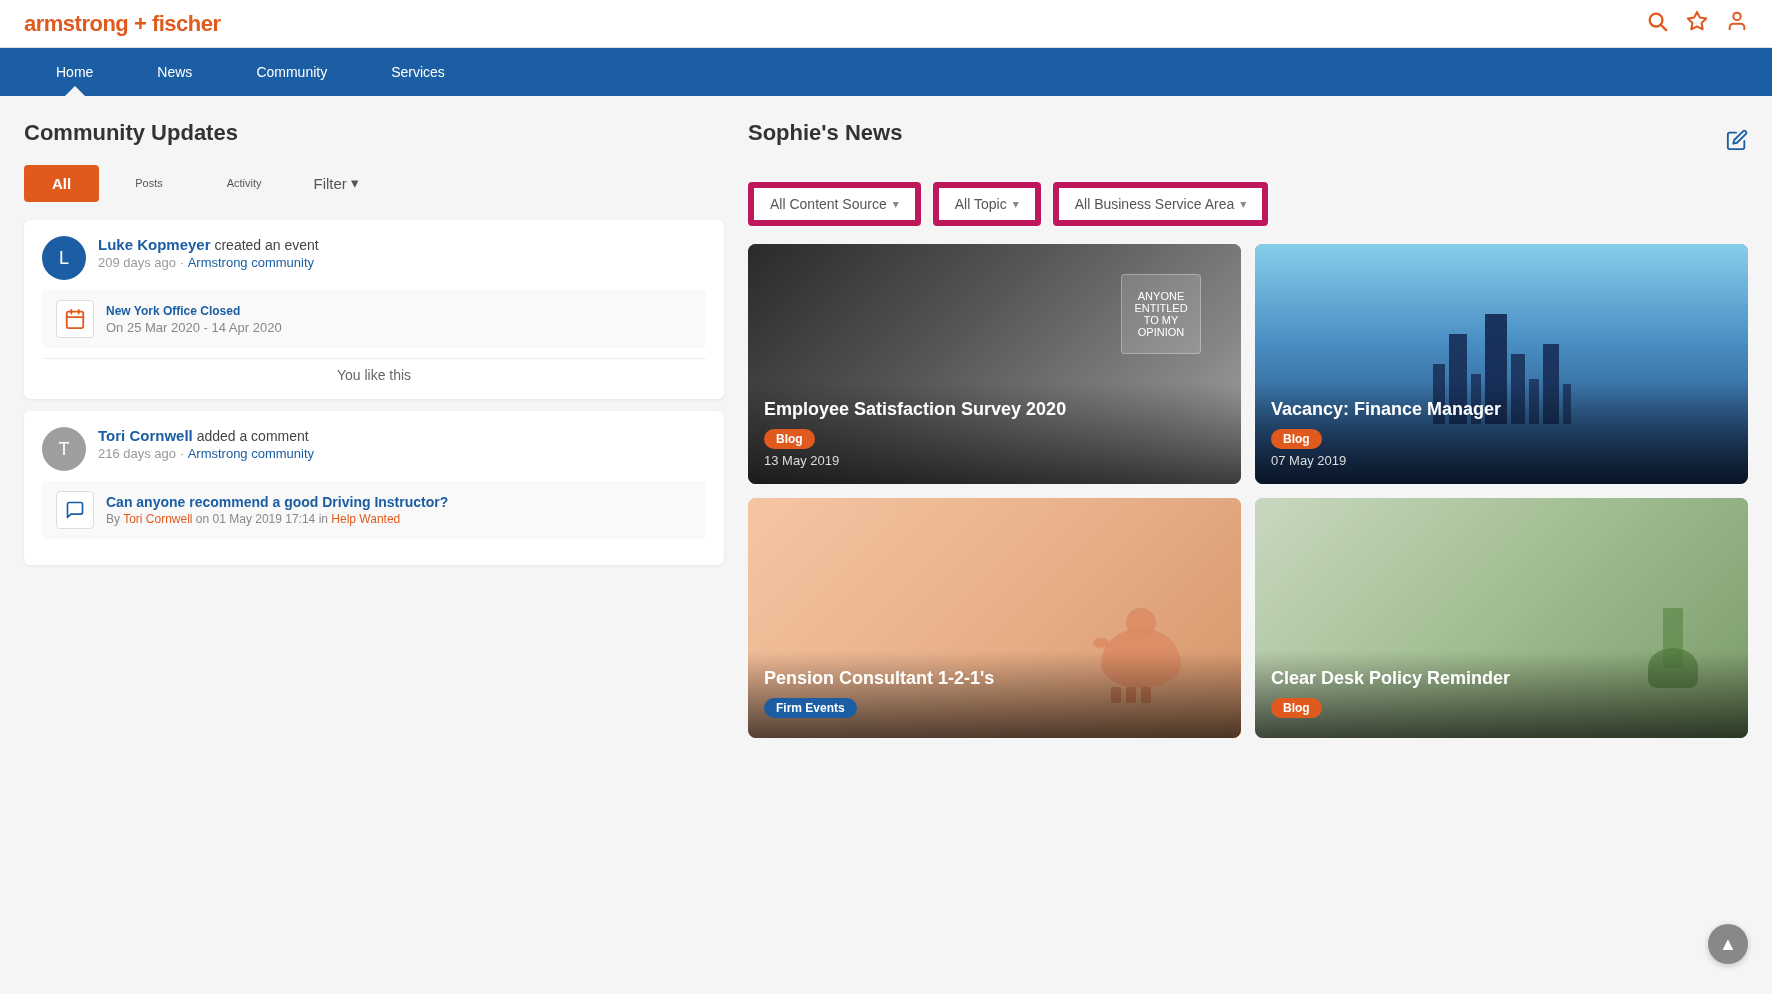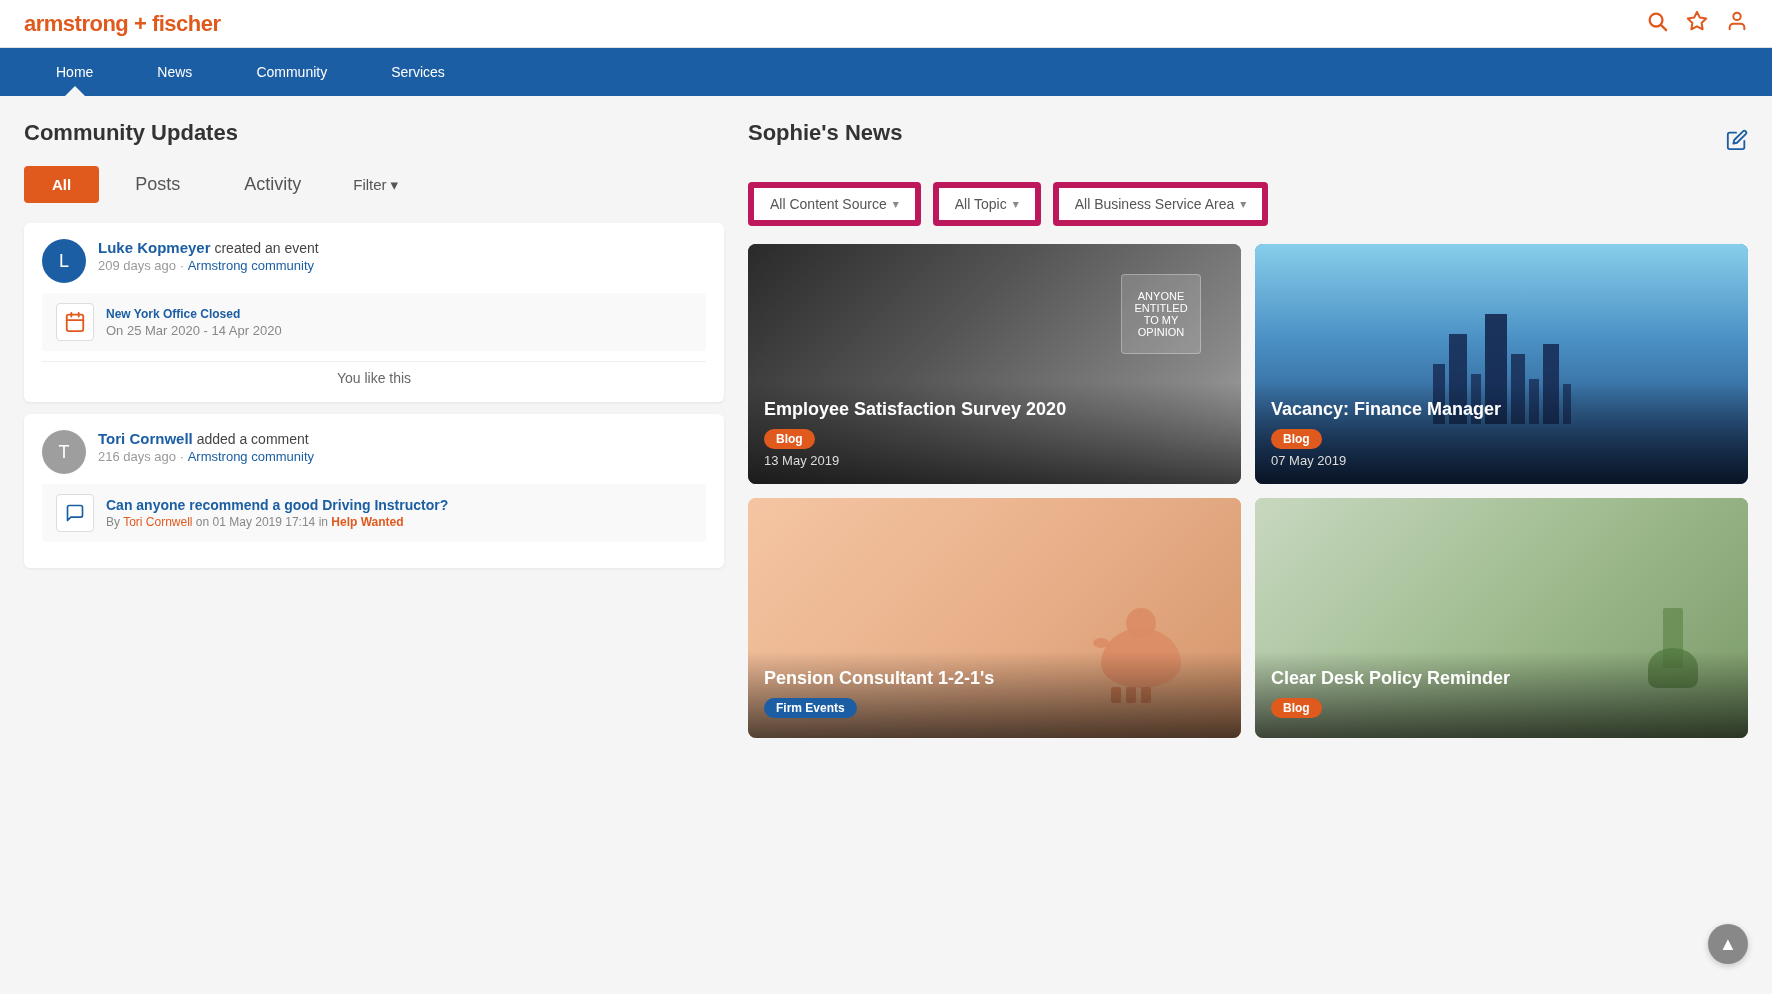--- a/index.html
+++ b/index.html
@@ -87,21 +87,21 @@
       padding: 10px 28px;
       border-radius: 4px;
       font-size: 15px;
       cursor: pointer;
       font-weight: 600;
     }
     .tab-posts, .tab-activity {
       background: transparent;
       color: #555;
       padding: 10px 28px;
-      font-size: 18px;
+      font-size: 11px;
       cursor: pointer;
       border: none;
     }
     .tab-filter {
       background: transparent;
       color: #555;
       padding: 10px 16px;
       font-size: 15px;
       cursor: pointer;
       border: none;
@@ -416,21 +416,21 @@
               <path d="M21 15a2 2 0 0 1-2 2H7l-4 4V5a2 2 0 0 1 2-2h14a2 2 0 0 1 2 2z"></path>
             </svg>
         </div>
         <div>
           <div class="post-title">Can anyone recommend a good Driving Instructor?</div>
           <div class="post-meta">
             <span>By</span>
             <a style="color:#e05a1e;cursor:pointer;">Tori Cornwell</a>
             <span>on 01 May 2019 17:14</span>
             <span>in</span>
-            <a style="color:#e05a1e;cursor:pointer;font-weight:bold;">Help Wanted</a>
+            <a style="color:#e05a1e;cursor:pointer;">Help Wanted</a>
           </div>
         </div>
       </div>
     </div>
   </div>
 
   <div class="right-panel">
     <div class="right-header">
       <h2 class="section-title">Sophie's News</h2>
       <span class="edit-icon">

